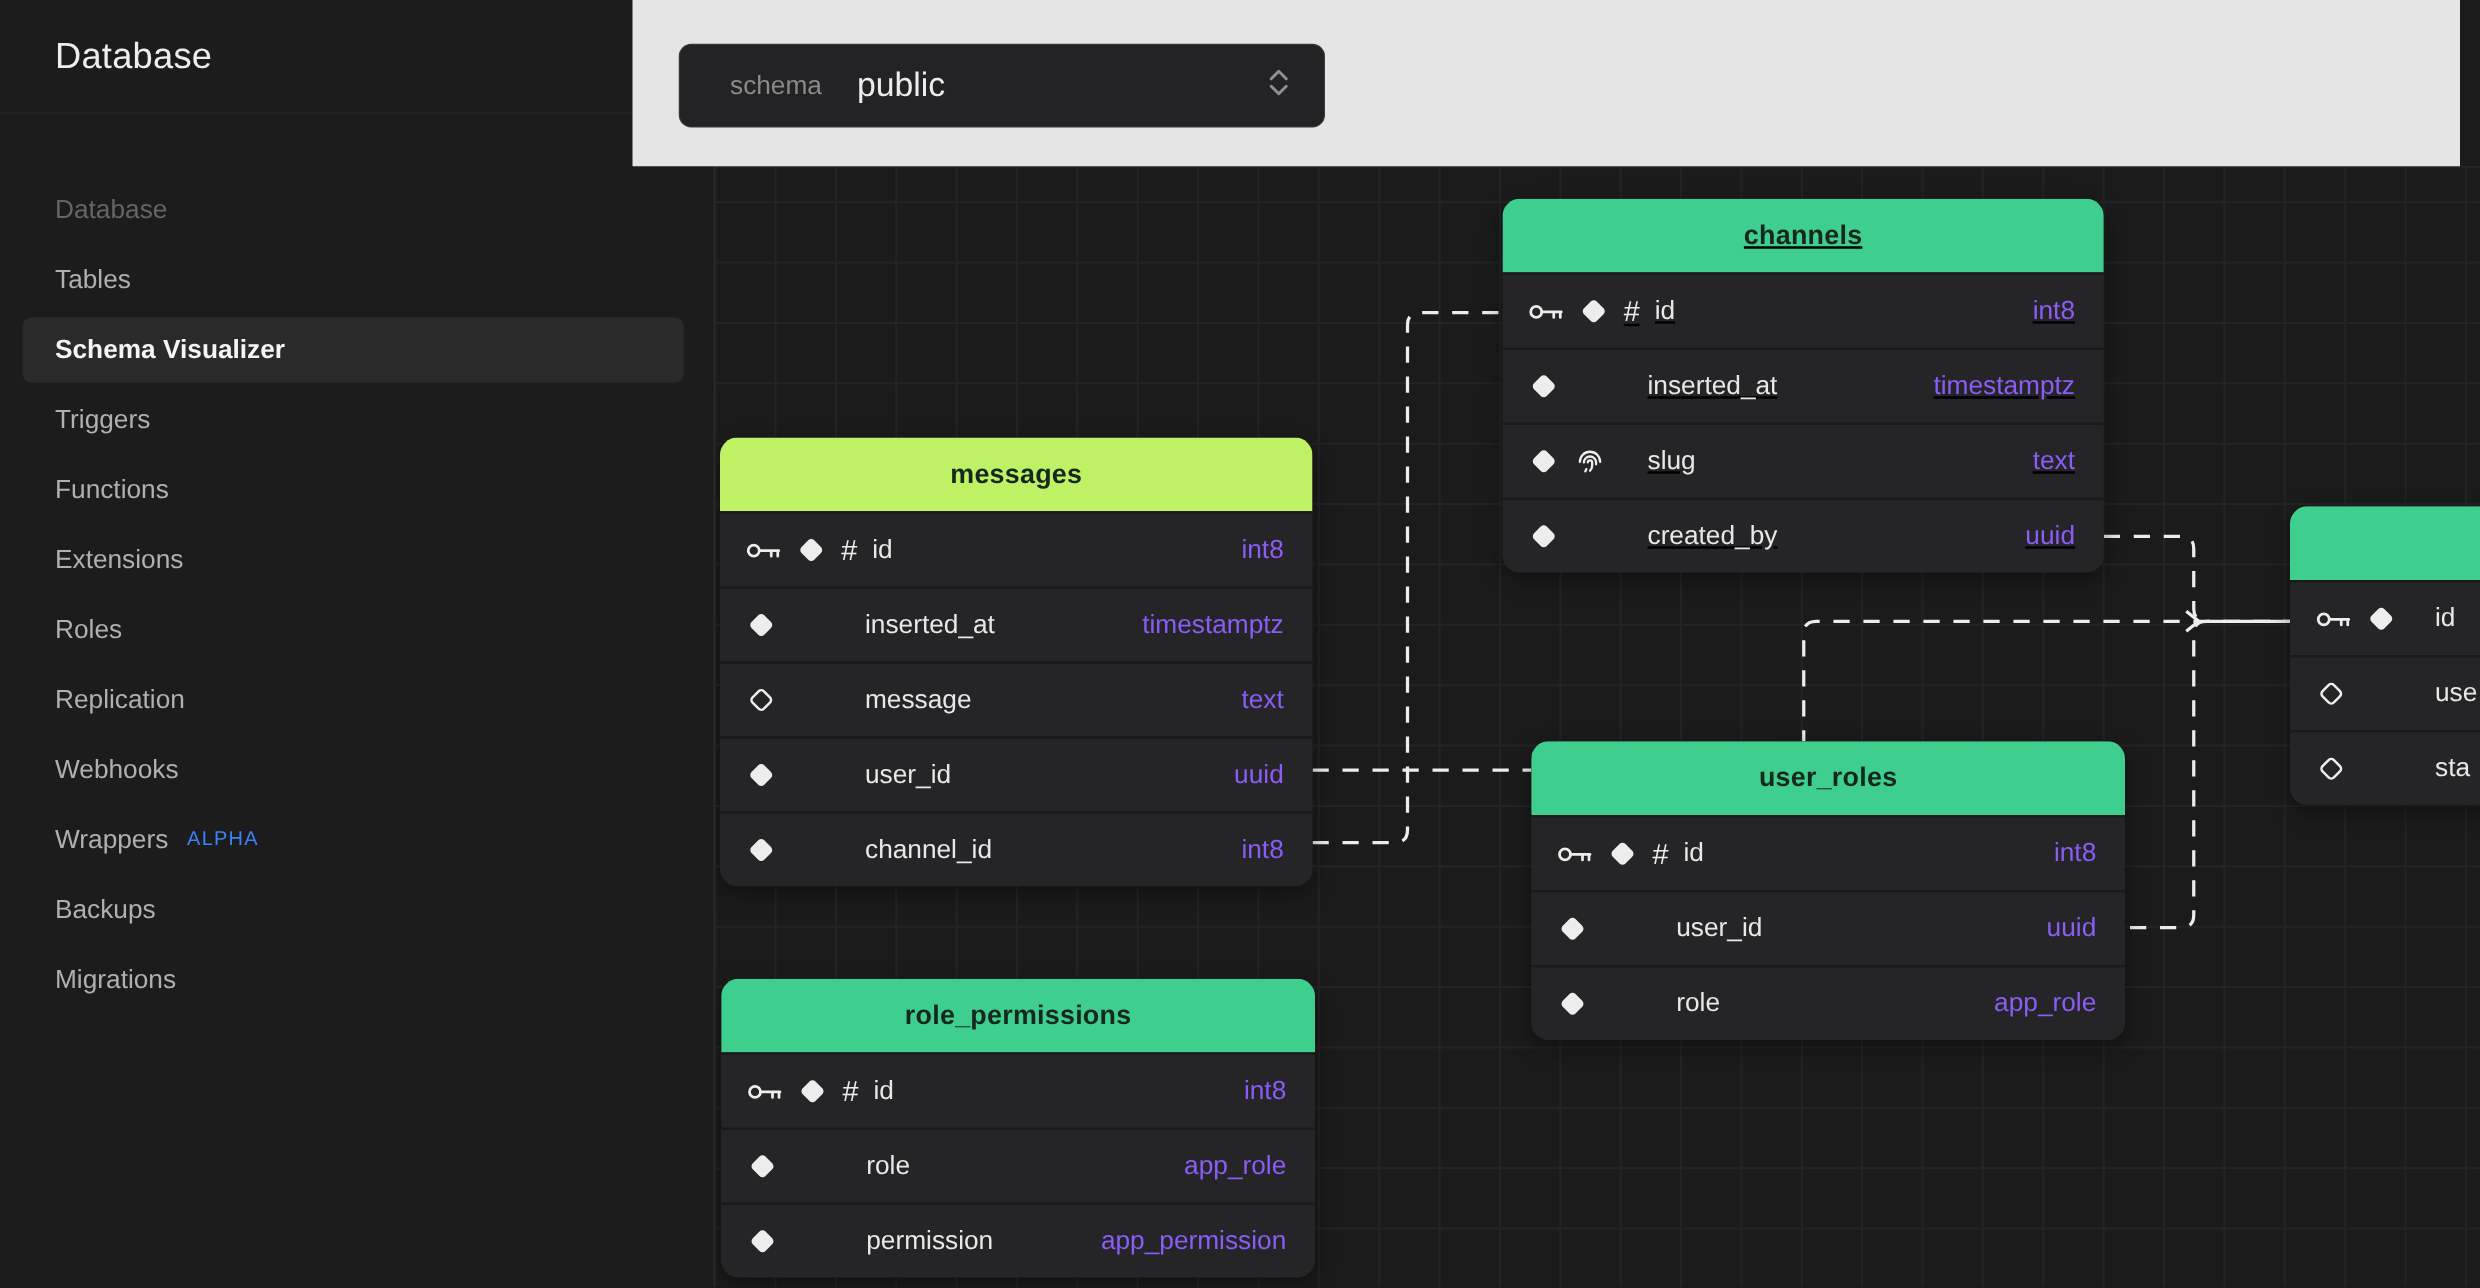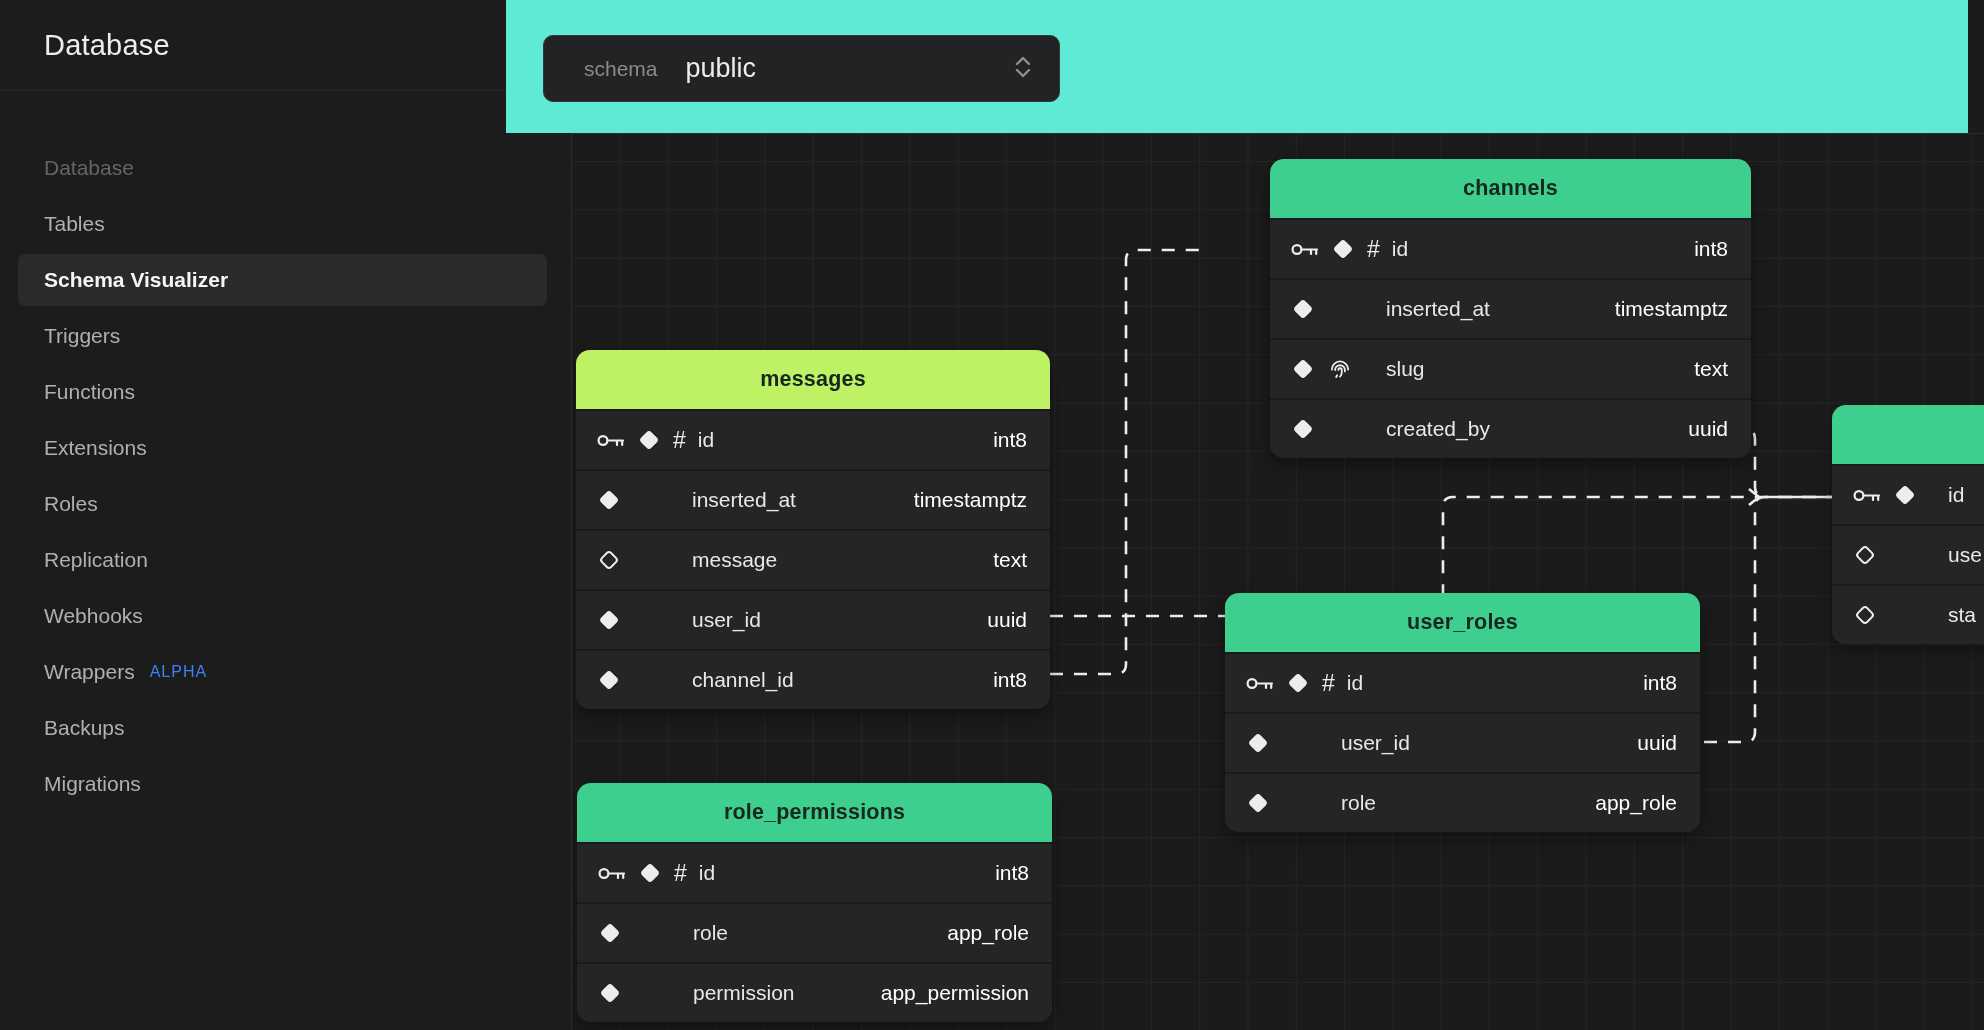--- a/index.html
+++ b/index.html
@@ -19,21 +19,21 @@
 
   
   .node { position:absolute; border-radius:14px; overflow:hidden;
     box-shadow:0 6px 18px rgba(0,0,0,.38); background:#252527; }
   .node-header { height:59px; display:flex; align-items:center; justify-content:center;
     font-size:21.5px; font-weight:700; color:#17261e; letter-spacing:.2px; }
   .node-row { height:60px; display:flex; align-items:center; padding:0 23px 0 21px;
     background:#252527; border-top:2px solid #191a1b; font-size:21px; color:#e8e8e8; }
   .icon-group { display:flex; align-items:center; gap:12px; min-width:83px; }
   .col-name { margin-left:12px; white-space:nowrap; }
-  .col-type { margin-left:auto; color:#ffffff; white-space:nowrap; }
+  .col-type { margin-left:auto; color:#8b5cf6; white-space:nowrap; }
   .hash-glyph { font-size:23px; font-weight:500; color:#ededed; line-height:1; }
   .icon-group svg { display:block; }
 
   
   #sidebar { position:absolute; left:0; top:0; width:572px; height:1030px;
     background:#1c1c1d; border-right:1px solid #2b2b2c; z-index:4; }
   #sidebar-header { height:91px; display:flex; align-items:center; padding-left:44px;
     border-bottom:1px solid #272728; }
   #sidebar-title { font-size:29px; color:#ededed; font-weight:400; letter-spacing:.2px; }
   #sidebar-nav { padding-top:49px; display:flex; flex-direction:column; }
@@ -42,21 +42,21 @@
   .nav-item.section { color:#656565; cursor:default; }
   .nav-item.active .pill { position:absolute; left:18px; right:24px; top:2px; bottom:2px;
     background:#2a2a2b; border-radius:7px; }
   .nav-item.active .nav-label { font-weight:700; color:#f5f5f5; }
   .nav-label { position:relative; z-index:1; }
   .nav-badge { position:relative; z-index:1; margin-left:15px; font-size:16px;
     letter-spacing:1px; color:#3b82f6; }
 
   
   #topbar { position:absolute; left:506px; top:0; right:16px; height:133px;
-    background:#5eead4; z-index:4; }
+    background:#e5e5e5; z-index:4; }
   #schema-select { position:absolute; left:37px; top:35px; width:517px; height:67px;
     background:#232325; border:1px solid #373738; border-radius:10px;
     display:flex; align-items:center; padding:0 26px 0 40px; cursor:pointer; }
   #schema-select .select-label { font-size:21px; color:#8a8a8a; }
   #schema-select .select-value { font-size:27px; color:#ececec; margin-left:28px; }
   #schema-select .chev { margin-left:auto; }
 </style>
 </head>
 <body>
 
@@ -117,21 +117,21 @@
       <div class="node-row">
         <span class="icon-group">
           <svg width="24" height="24" viewBox="0 0 24 24">
             <rect x="4.8" y="4.8" width="14.4" height="14.4" rx="3.4" transform="rotate(45 12 12)" fill="#ededed"></rect>
           </svg>
         </span>
         <span class="col-name">channel_id</span>
         <span class="col-type">int8</span>
       </div>
     </div>
-    <div class="node" style="left: 1270px; top: 159px; width: 481px;">
+    <div class="node" style="left: 1202px; top: 159px; width: 481px; text-decoration: underline;">
       <div class="node-header" style="background: rgb(62, 207, 142);">
         <span>channels</span>
       </div>
       <div class="node-row">
         <span class="icon-group">
           <svg width="28" height="17" viewBox="0 0 28 17" fill="none" stroke="#ededed" stroke-width="2.2" stroke-linecap="round">
             <circle cx="6" cy="8.5" r="4.4"></circle>
             <path d="M10.5,8.5 H26 M20,8.5 v4.4 M25.2,8.5 v4.4"></path>
           </svg>
           <svg width="24" height="24" viewBox="0 0 24 24">

